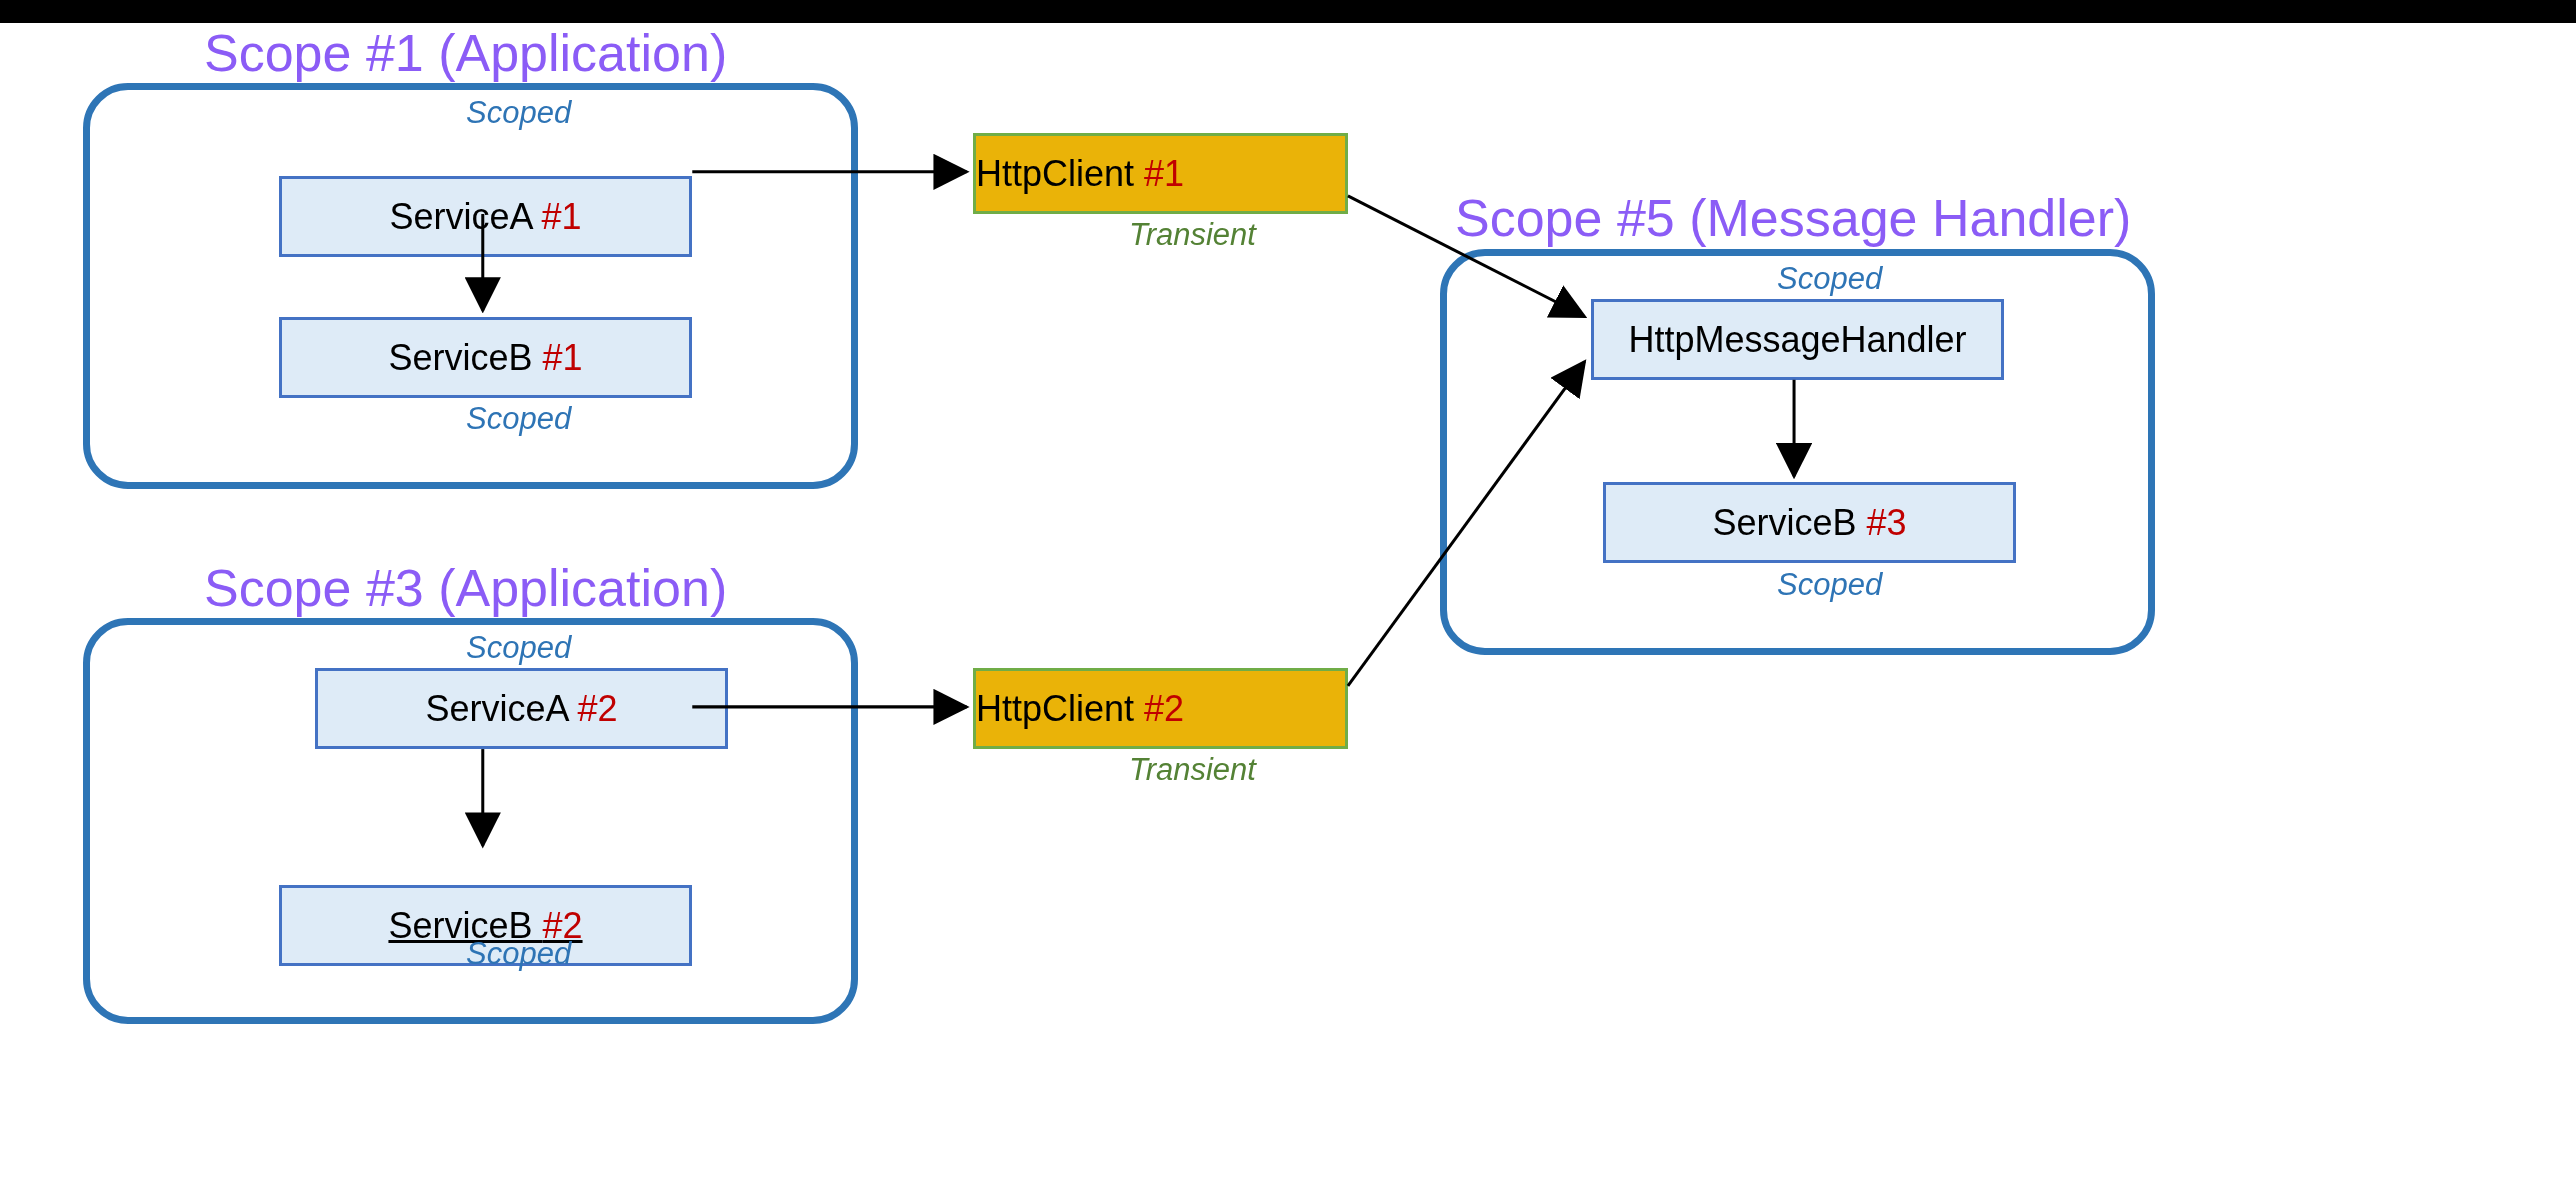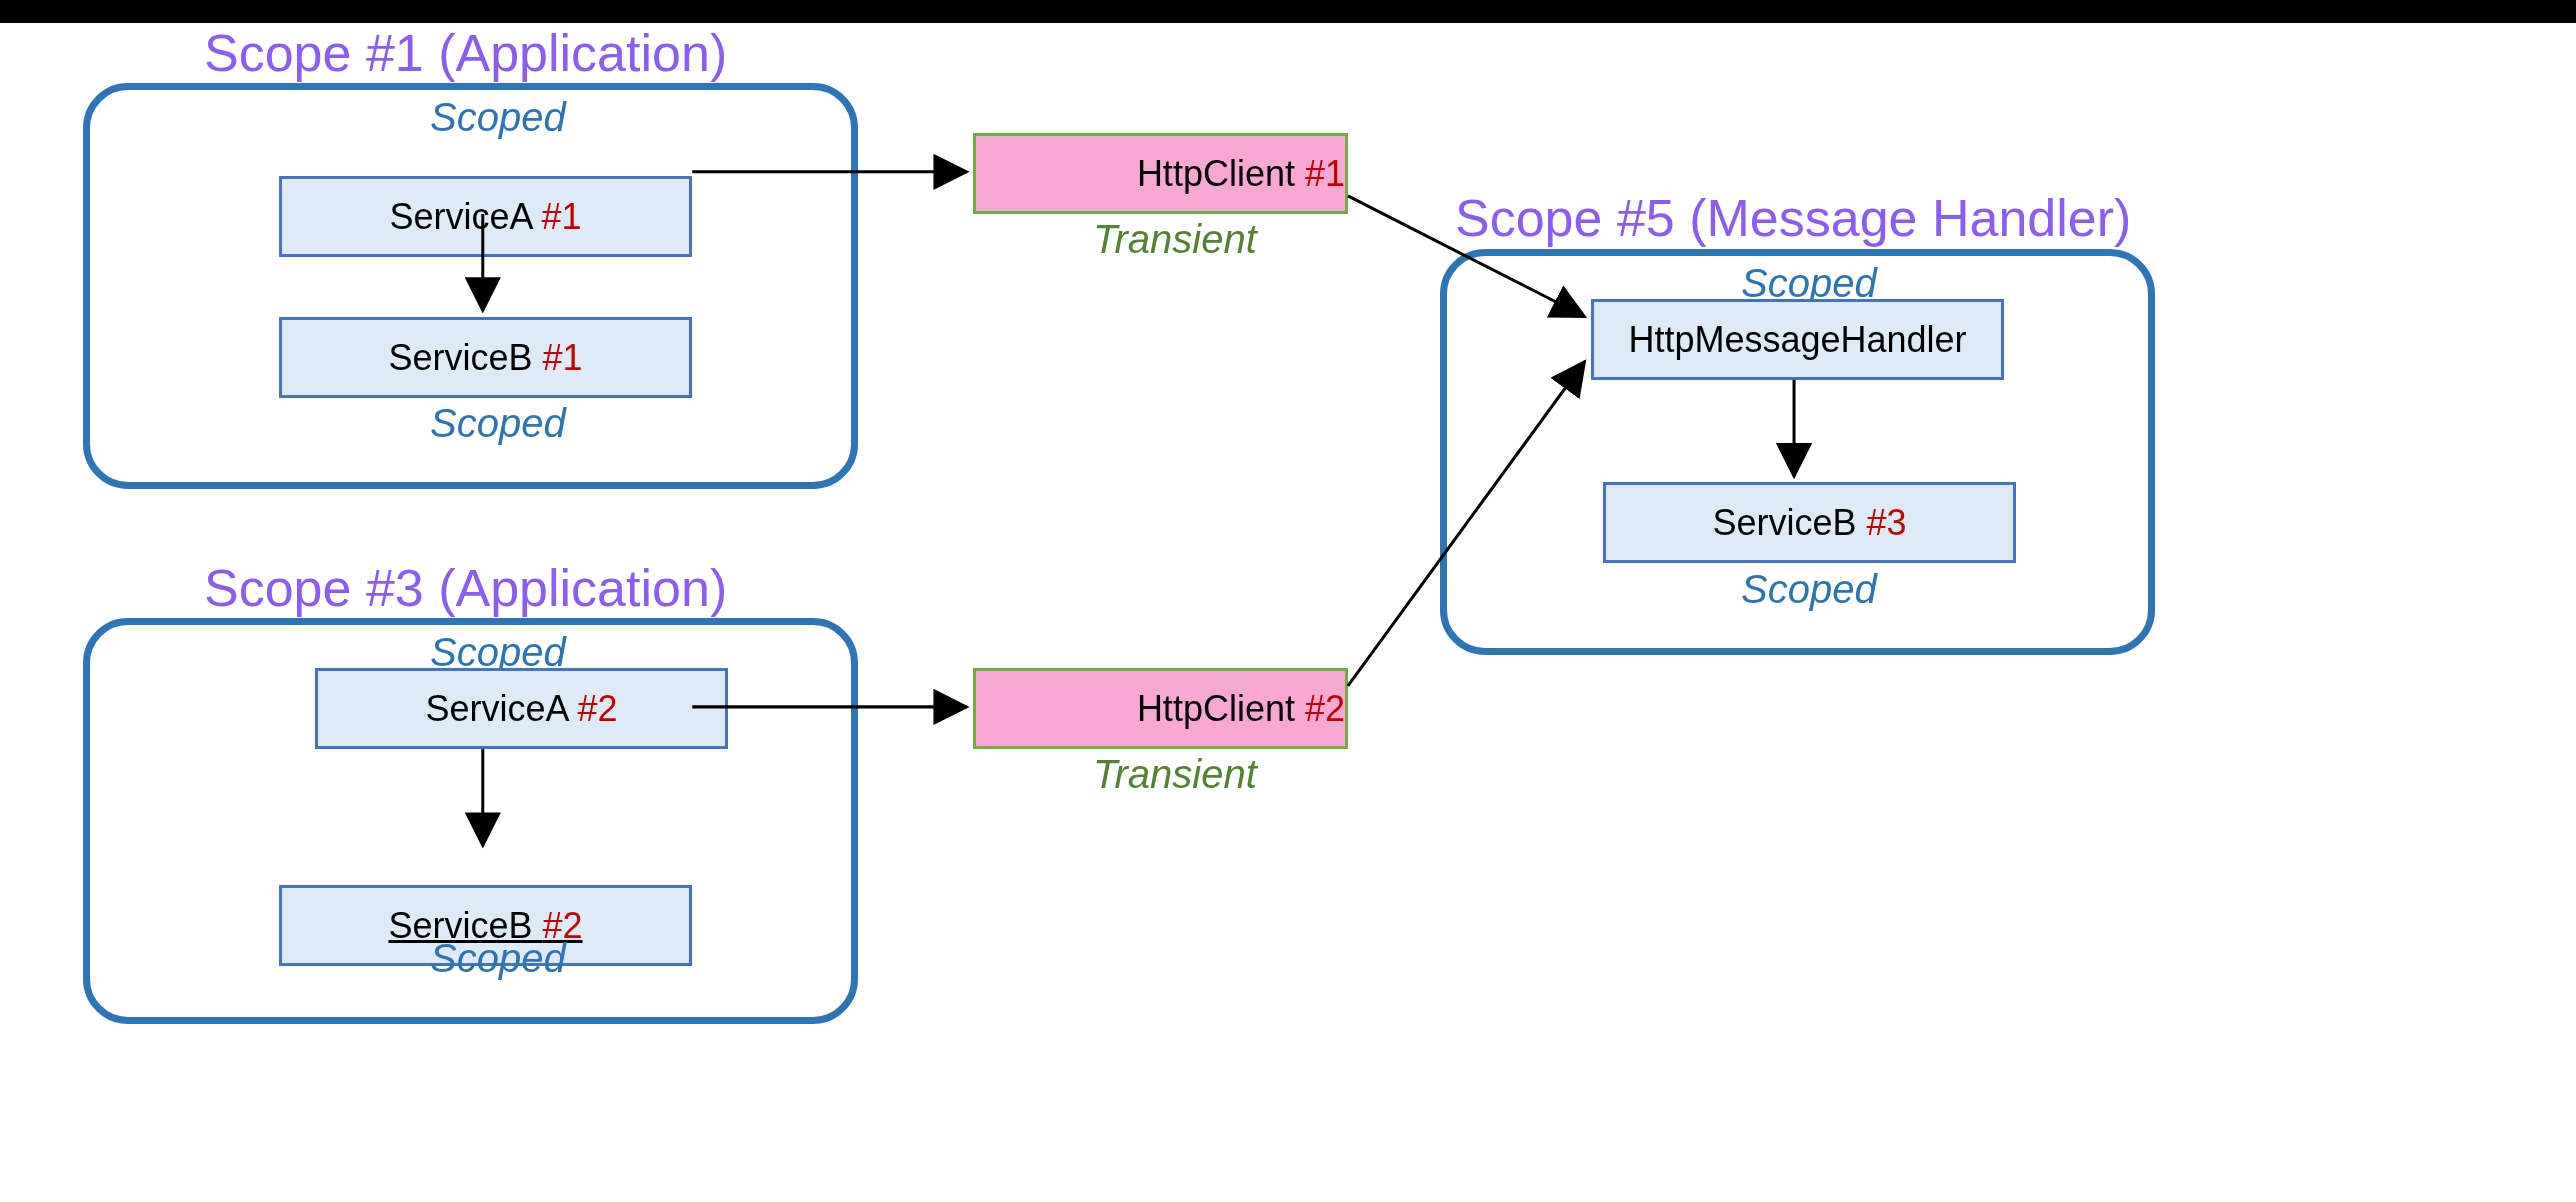--- a/index.html
+++ b/index.html
@@ -30,41 +30,42 @@
   }
   .scope-box {
     position: absolute;
     border: 7.5px solid #2e75b6;
     border-radius: 45px;
     background: #ffffff;
   }
   .lifetime {
     position: absolute;
     font-style: italic;
-    font-size: 40px;
+    font-size: 31px;
+    margin-left: 36px;
   }
   .scoped { color: #2e74b5; }
   .transient { color: #548235; }
   .svc-box {
     position: absolute;
     border: 3px solid #4472c4;
     background: #deebf7;
     display: flex;
     align-items: center;
     justify-content: center;
     font-size: 36px;
     color: #000000;
   }
   .http-box {
     position: absolute;
     border: 3px solid #70ad47;
-    background: #f9a8d4;
+    background: #eab308;
     display: flex;
     align-items: center;
-    justify-content: flex-end;
+    justify-content: flex-start;
     font-size: 36px;
     color: #000000;
   }
   .label-inner { white-space: pre; }
   .red { color: #c00000; }
   svg.arrows {
     position: absolute;
     left: 0;
     top: 0;
     width: 2576px;

